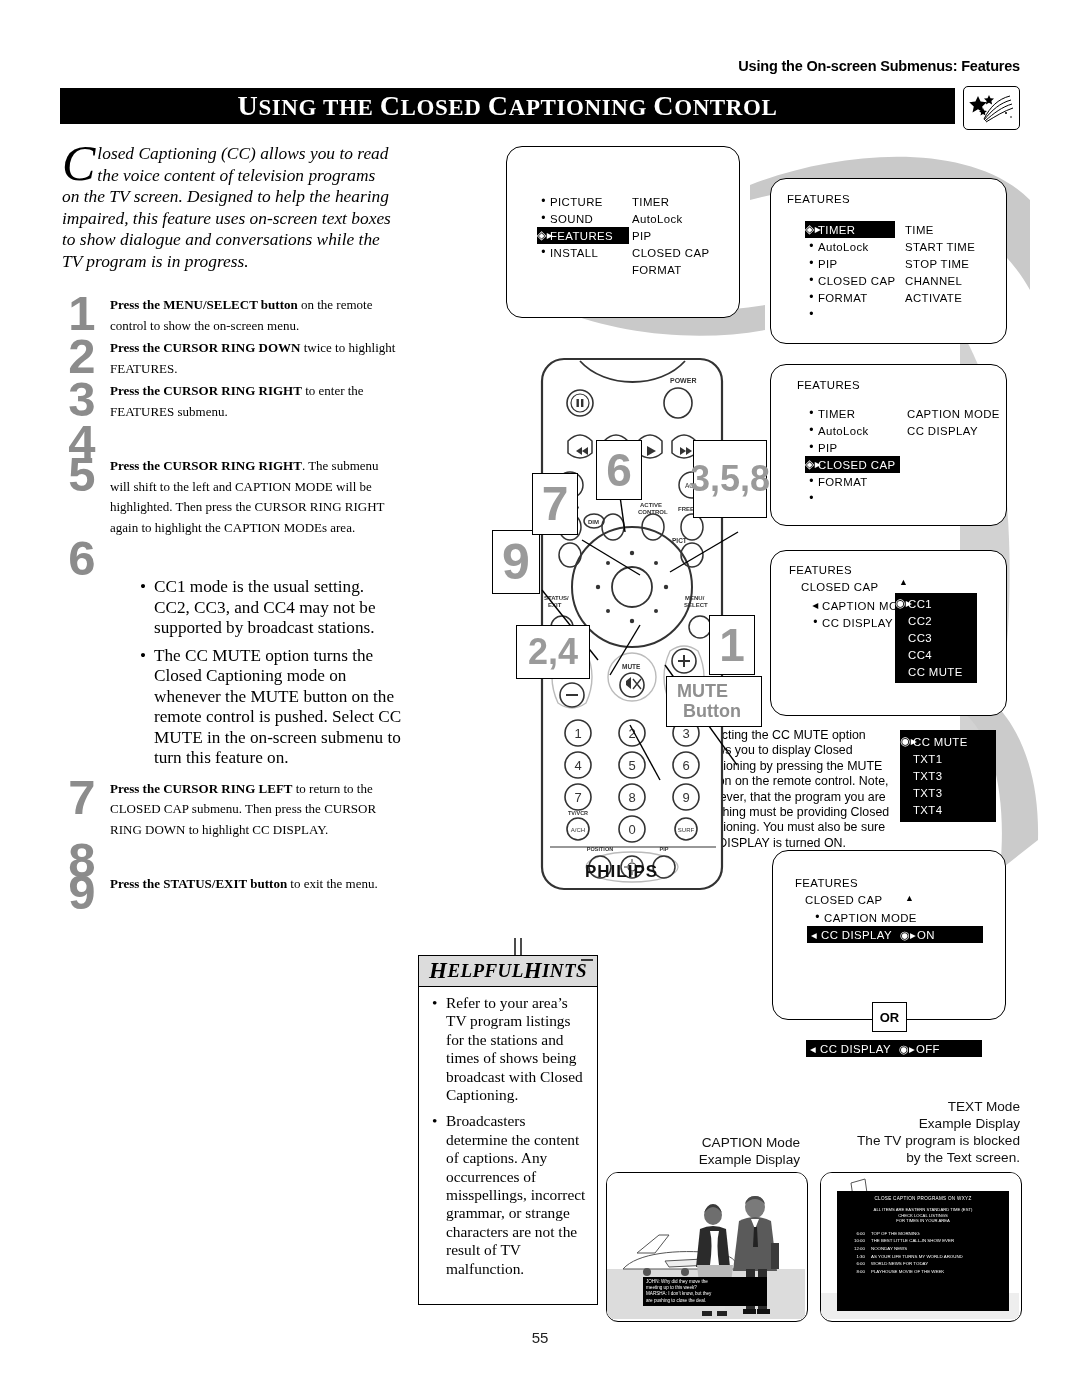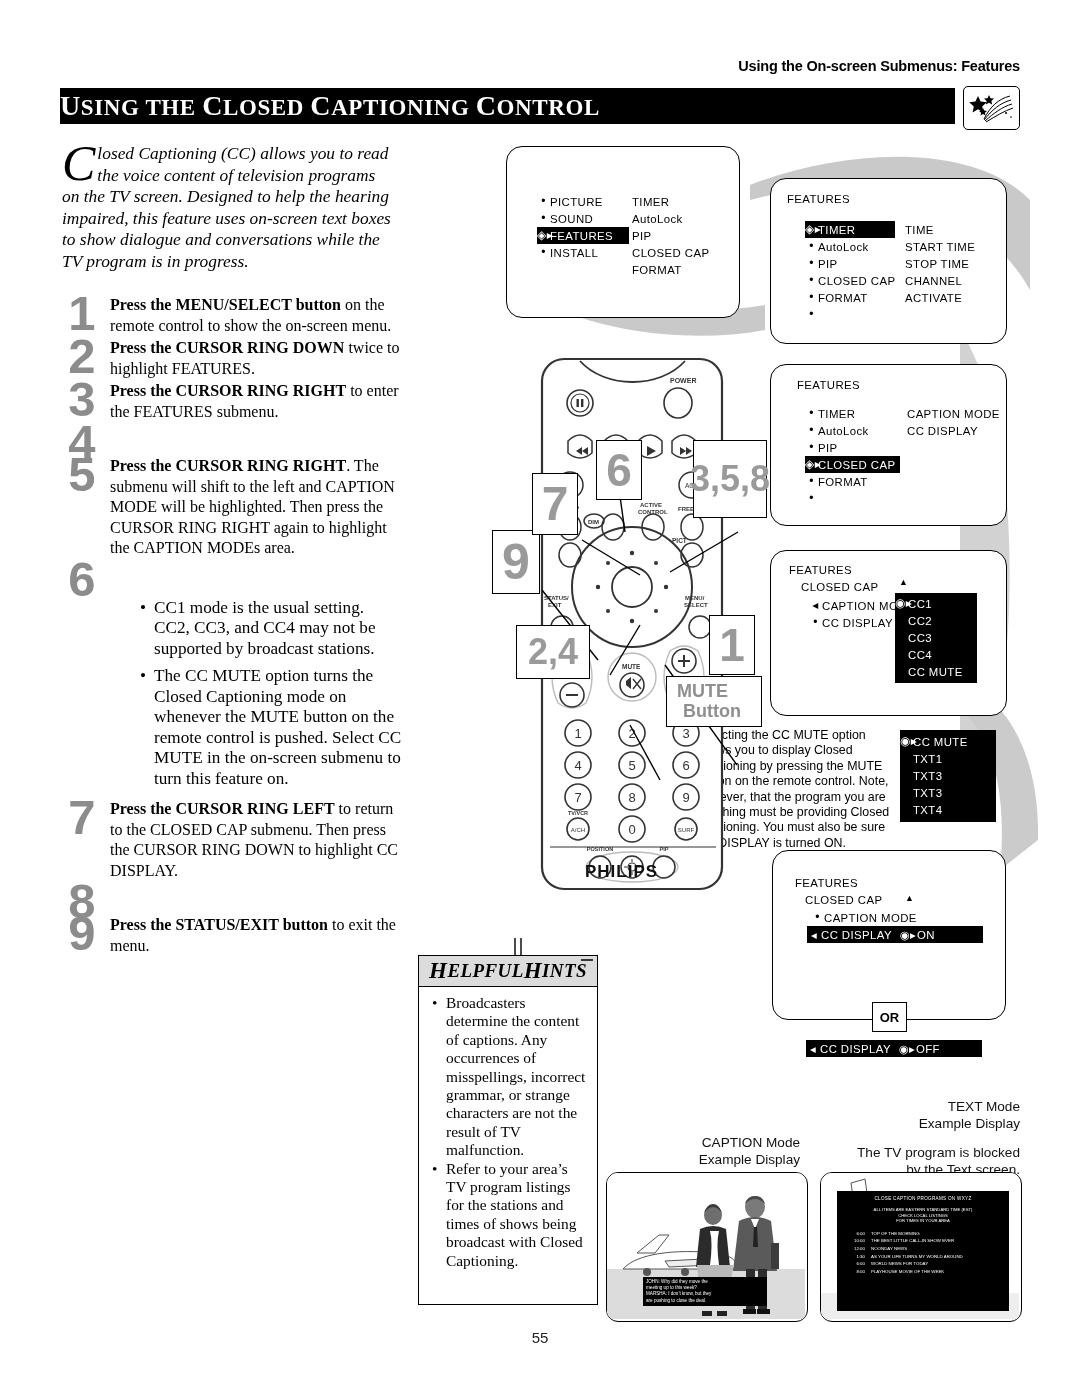--- a/index.html
+++ b/index.html
@@ -6,39 +6,39 @@
   body{width:1080px;height:1397px;position:relative;
        font-family:"Liberation Serif",serif;color:#000;}
   .page{position:absolute;inset:0;width:1080px;height:1397px;overflow:hidden;}
 
   
   .running-head{position:absolute;top:58px;right:60px;
       font-family:"Liberation Sans",sans-serif;font-weight:bold;
       font-size:14.5px;letter-spacing:-0.2px;color:#000;}
   .titlebar{position:absolute;left:60px;top:88px;width:895px;height:36px;
       background:#000;color:#fff;display:flex;align-items:center;
-      justify-content:flex-start;}
+      justify-content:center;}
   .titlebar .t{font-family:"Liberation Serif",serif;font-weight:bold;
       font-size:23px;letter-spacing:.6px;}
   .titlebar .t .cap{font-size:28px;}
   .starbox{position:absolute;left:963px;top:86px;width:55px;height:42px;
       border:1.2px solid #000;border-radius:5px;background:#fff;overflow:hidden;}
 
   
   .intro{position:absolute;left:62px;top:143px;width:335px;
       font-style:italic;font-size:17.4px;line-height:21.5px;text-align:left;}
   .dropcap{float:left;font-size:50px;line-height:40px;font-style:italic;
       font-weight:normal;padding:2px 2px 0 0;margin-top:-2px;}
 
   .steps{position:absolute;left:62px;top:295px;width:340px;}
   .step{position:relative;min-height:30px;margin-bottom:2px;}
   .step .num{position:absolute;left:0;top:-6px;width:40px;text-align:center;
       font-family:"Liberation Sans",sans-serif;font-weight:bold;
       font-size:49px;line-height:49px;color:#8c8c8c;}
-  .step .txt{margin-left:48px;font-size:16px;line-height:20.5px;}
+  .step .txt{margin-left:48px;font-size:13px;line-height:20.5px;}
   .step .txt b{font-weight:bold;}
   .notes-h{margin-left:48px;font-weight:bold;font-size:17.4px;margin-top:6px;}
   .notes{margin-left:48px;font-size:17.2px;line-height:20.5px;}
   .notes li{margin-top:7px;margin-left:27px;}
   ul.bul{margin:0;padding-left:17px;list-style:none;}
   ul.bul li{position:relative;}
   ul.bul li:before{content:"\2022";position:absolute;left:-14px;top:0;}
 
   
   .swoosh{position:absolute;fill:#c8c8c8;}
@@ -587,22 +587,22 @@
 
   <div class="hints">
     <div class="hints-h">
       <span class="cap">H</span>
         <span>ELPFUL </span>
         <span class="cap">H</span>
         <span>INTS</span>
     </div>
     <div class="hints-b">
       <ul class="bul">
+        <li style="margin-bottom:8px">Refer to your area’s TV program listings for the stations and times of shows being broadcast with Closed Captioning.</li>
         <li>Broadcasters determine the content of captions. Any occurrences of misspellings, incorrect grammar, or strange characters are not the result of TV malfunction.</li>
-        <li style="margin-bottom:8px">Refer to your area’s TV program listings for the stations and times of shows being broadcast with Closed Captioning.</li>
       </ul>
     </div>
   </div>
   <svg style="position:absolute;left:493px;top:938px;width:110px;height:40px" viewBox="0 0 110 40">
     <path d="M22 0 v18 M28 0 v18 M100 22 h-12" stroke="#000" stroke-width="1.4" fill="none"></path>
   </svg>
 
   <div class="exlabel" style="left:620px;top:1134px;width:180px;">
     <div>CAPTION Mode</div>
     <div>Example Display</div>
@@ -654,21 +654,21 @@
       <div>JOHN: Why did they move  the</div>
       <div>meeting up to this week?</div>
       <div>MARSHA: I don’t know, but they</div>
       <div>are pushing to close the deal.</div>
     </div>
   </div>
 
   <div class="exlabel" style="left:820px;top:1098px;width:200px;">
     <div>TEXT Mode</div>
     <div>Example Display</div>
-    <div style="margin-top:12px">The TV program is blocked</div>
+    <div style="margin-top:0">The TV program is blocked</div>
     <div>by the Text screen.</div>
   </div>
 
   <div class="tvpic" style="left:820px;top:1172px;width:200px;height:148px">
     <svg width="198" height="146" viewBox="0 0 198 146">
       <rect x="0" y="0" width="198" height="146" fill="#fff"></rect>
       <g fill="#fff" stroke="#555" stroke-width="1">
         <path d="M30 10 L44 6 L48 34 L34 38 Z"></path>
         <path d="M26 38 C46 28 78 30 96 38 L86 44 L34 46 Z"></path>
       </g>

